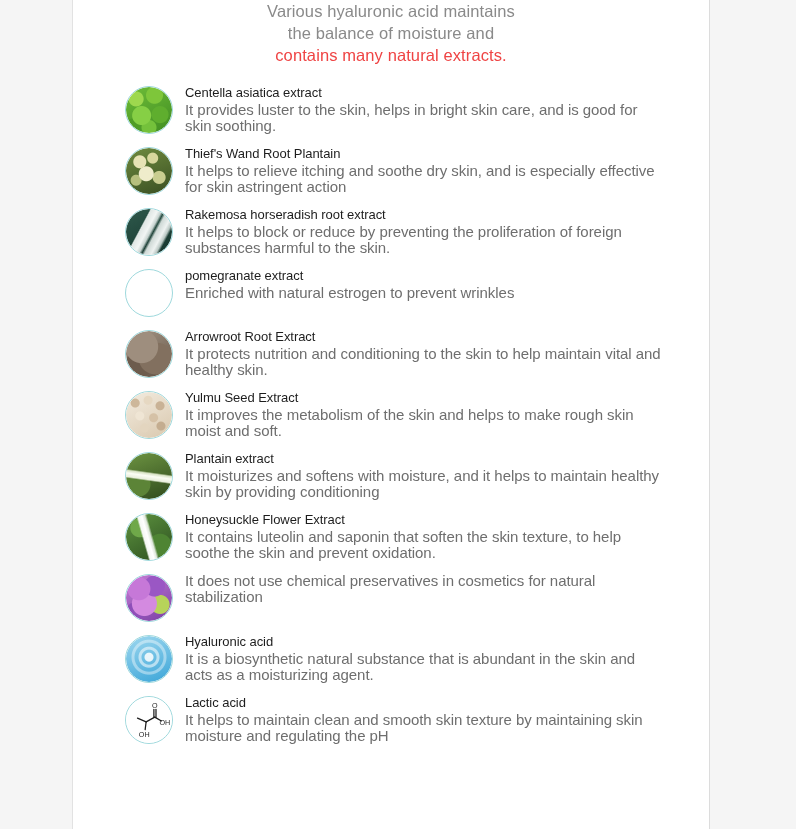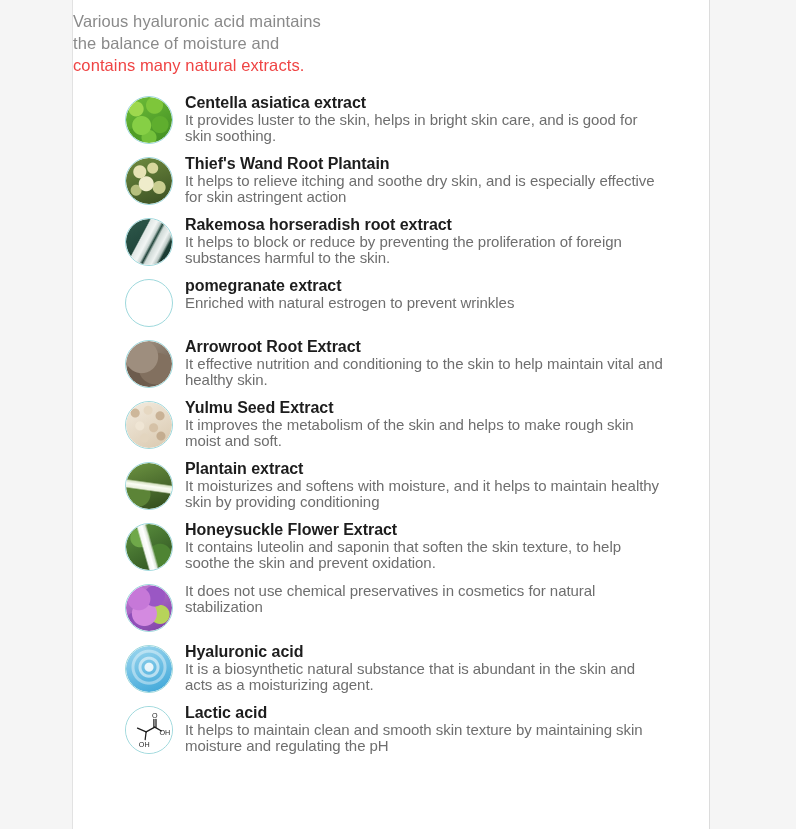--- a/index.html
+++ b/index.html
@@ -12,22 +12,21 @@
   .page{position:relative;width:796px;height:829px;}
   .panel{
     position:absolute;left:72px;top:0;width:638px;height:829px;
     background:#ffffff;
     border-left:1px solid #e2e2e2;
     border-right:1px solid #dcdcdc;
     box-sizing:border-box;
     overflow:hidden;
   }
   .headline{
-    text-align:left;
-    padding-top:10px;
+    text-align:center;
     font-size:16.5px;
     line-height:22px;
     color:#8a8a8a;
     font-weight:400;
     letter-spacing:.1px;
   }
   .headline .ln{display:block;}
   .headline .accent{color:#ef4444;}
   .list{margin-top:18px;}
   .item{
@@ -43,22 +42,22 @@
     border:1px solid #9fd9dd;
     box-sizing:border-box;
     overflow:hidden;
     position:relative;
     background:#ffffff;
     margin-top:2px;
   }
   .thumb .art{position:absolute;inset:0;border-radius:50%;}
   .texts{padding-left:12px;padding-top:1px;width:478px;}
   .t-title{
-    font-size:16px;
-    font-weight:700;
+    font-size:13px;
+    font-weight:400;
     color:#1d1d1d;
     line-height:15px;
     letter-spacing:-.05px;
     margin-bottom:2px;
   }
   .t-desc{
     font-size:15px;
     color:#6e6e6e;
     line-height:15.5px;
     letter-spacing:-.05px;
@@ -204,21 +203,21 @@
             <div class="t-title">pomegranate extract</div>
             <div class="t-desc">Enriched with natural estrogen to prevent wrinkles</div>
           </div>
         </div>
         <div class="item">
           <div class="thumb">
             <div class="art a-arrowroot"></div>
           </div>
           <div class="texts">
             <div class="t-title">Arrowroot Root Extract</div>
-            <div class="t-desc">It effective nutrition and conditioning to the skin to help maintain vital and healthy skin.</div>
+            <div class="t-desc">It protects nutrition and conditioning to the skin to help maintain vital and healthy skin.</div>
           </div>
         </div>
         <div class="item">
           <div class="thumb">
             <div class="art a-yulmu"></div>
           </div>
           <div class="texts">
             <div class="t-title">Yulmu Seed Extract</div>
             <div class="t-desc">It improves the metabolism of the skin and helps to make rough skin moist and soft.</div>
           </div>

